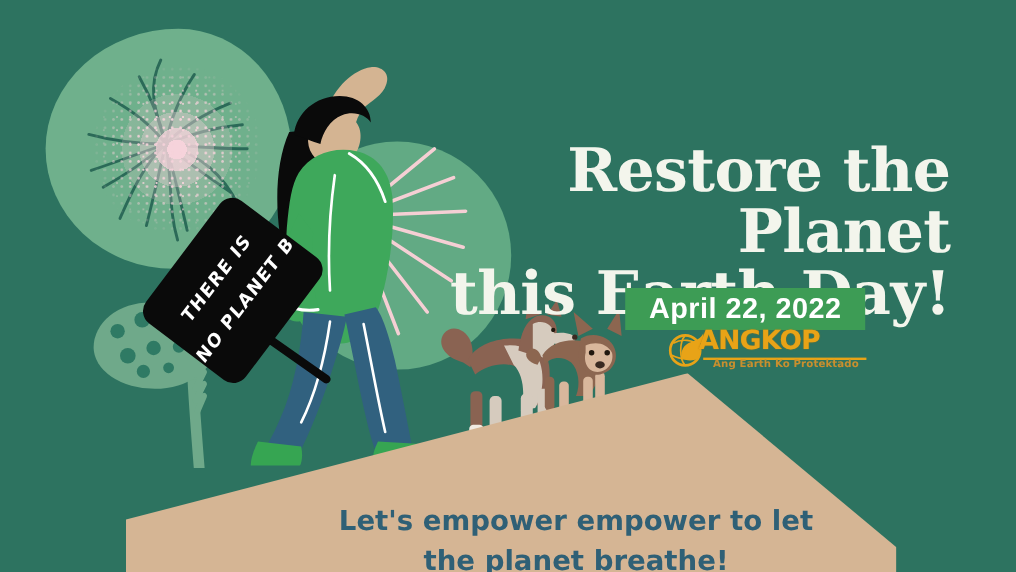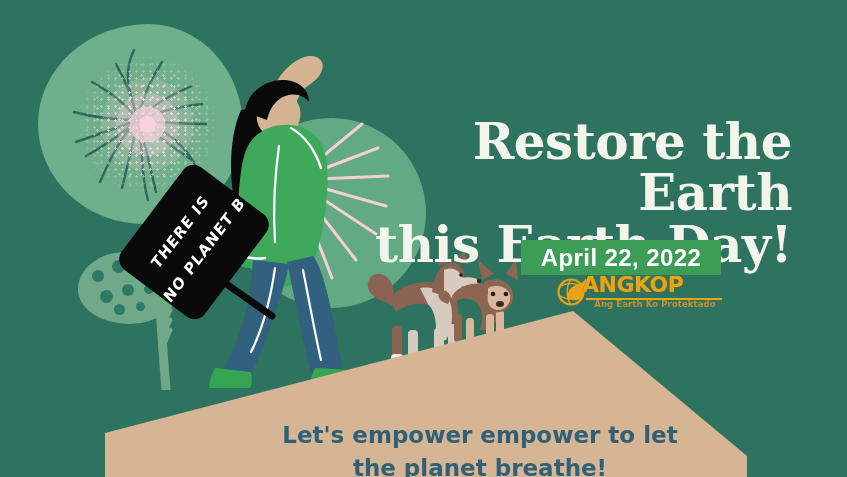--- a/index.html
+++ b/index.html
@@ -291,21 +291,21 @@
 
       <circle cx="133" cy="46" r="2.3" fill="#22180F"></circle>
       <circle cx="146" cy="46" r="2.3" fill="#22180F"></circle>
       <ellipse cx="140" cy="56" rx="4" ry="3" fill="#3A2A22"></ellipse>
     </g>
   </svg>
 
   <div class="layer" id="ground"></div>
 
   <h1 class="layer" id="headline">
-    <span class="hl">Restore the Earth</span>
+    <span class="hl">Restore the Planet</span>
     <span class="hl">this Earth Day!</span>
   </h1>
 
   <div class="layer" id="date-badge">
     <span id="date-text">April 22, 2022</span>
   </div>
 
   <div class="layer" id="logo">
     <svg id="logo-mark" viewBox="0 0 34 30">
       <circle cx="15" cy="16" r="12.5" fill="none" stroke="#E8A317" stroke-width="2.2"></circle>

